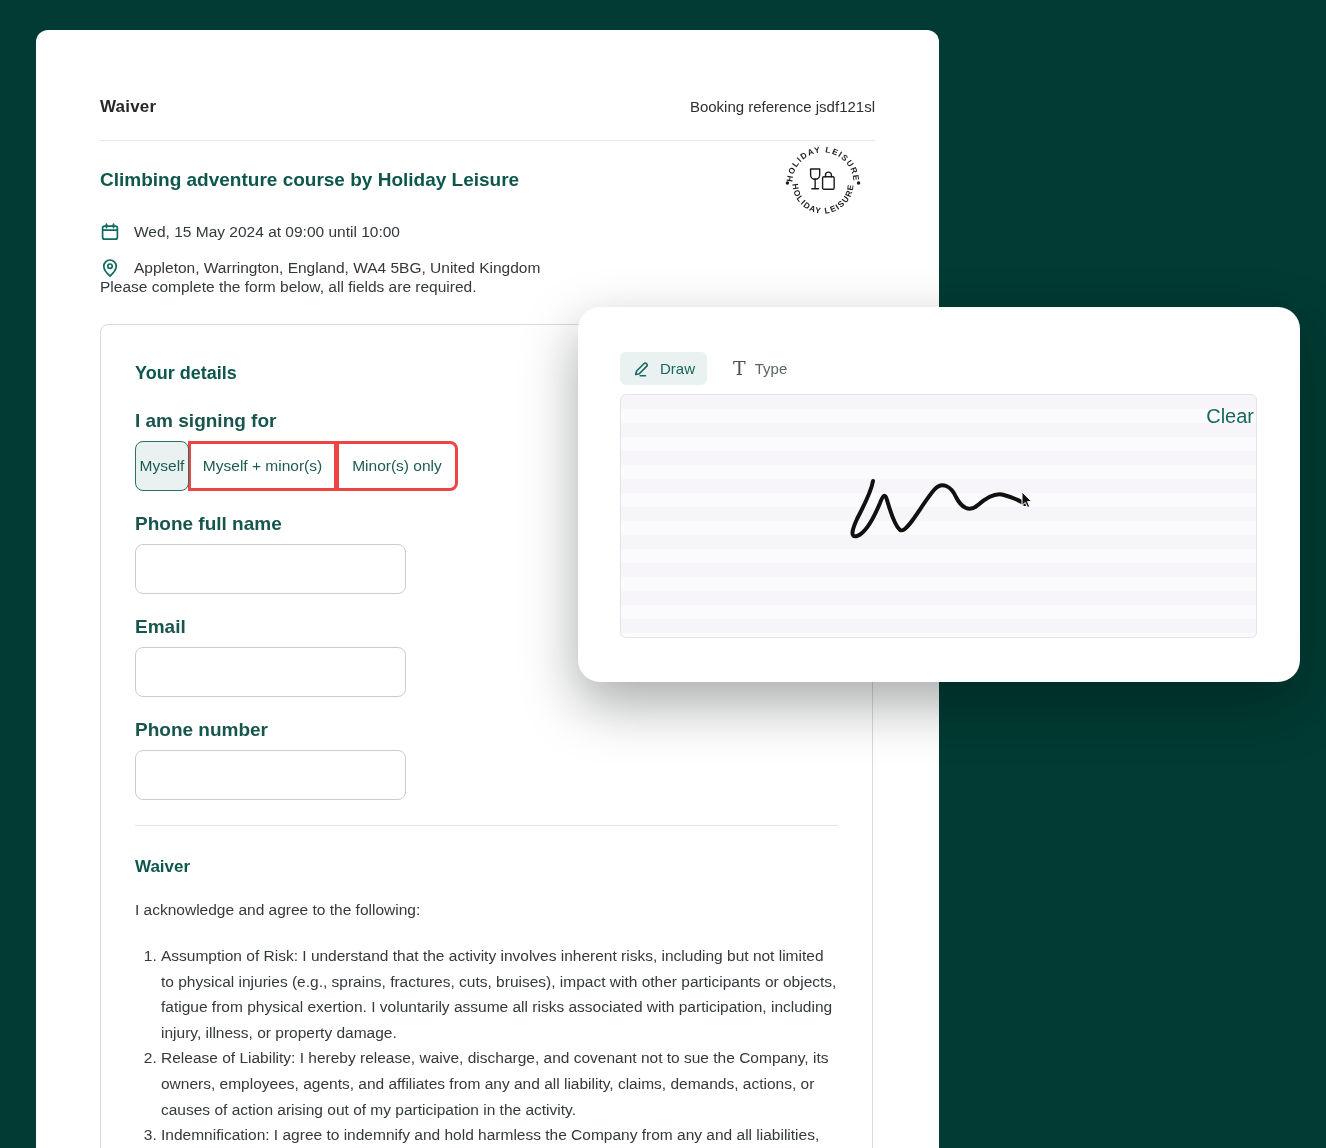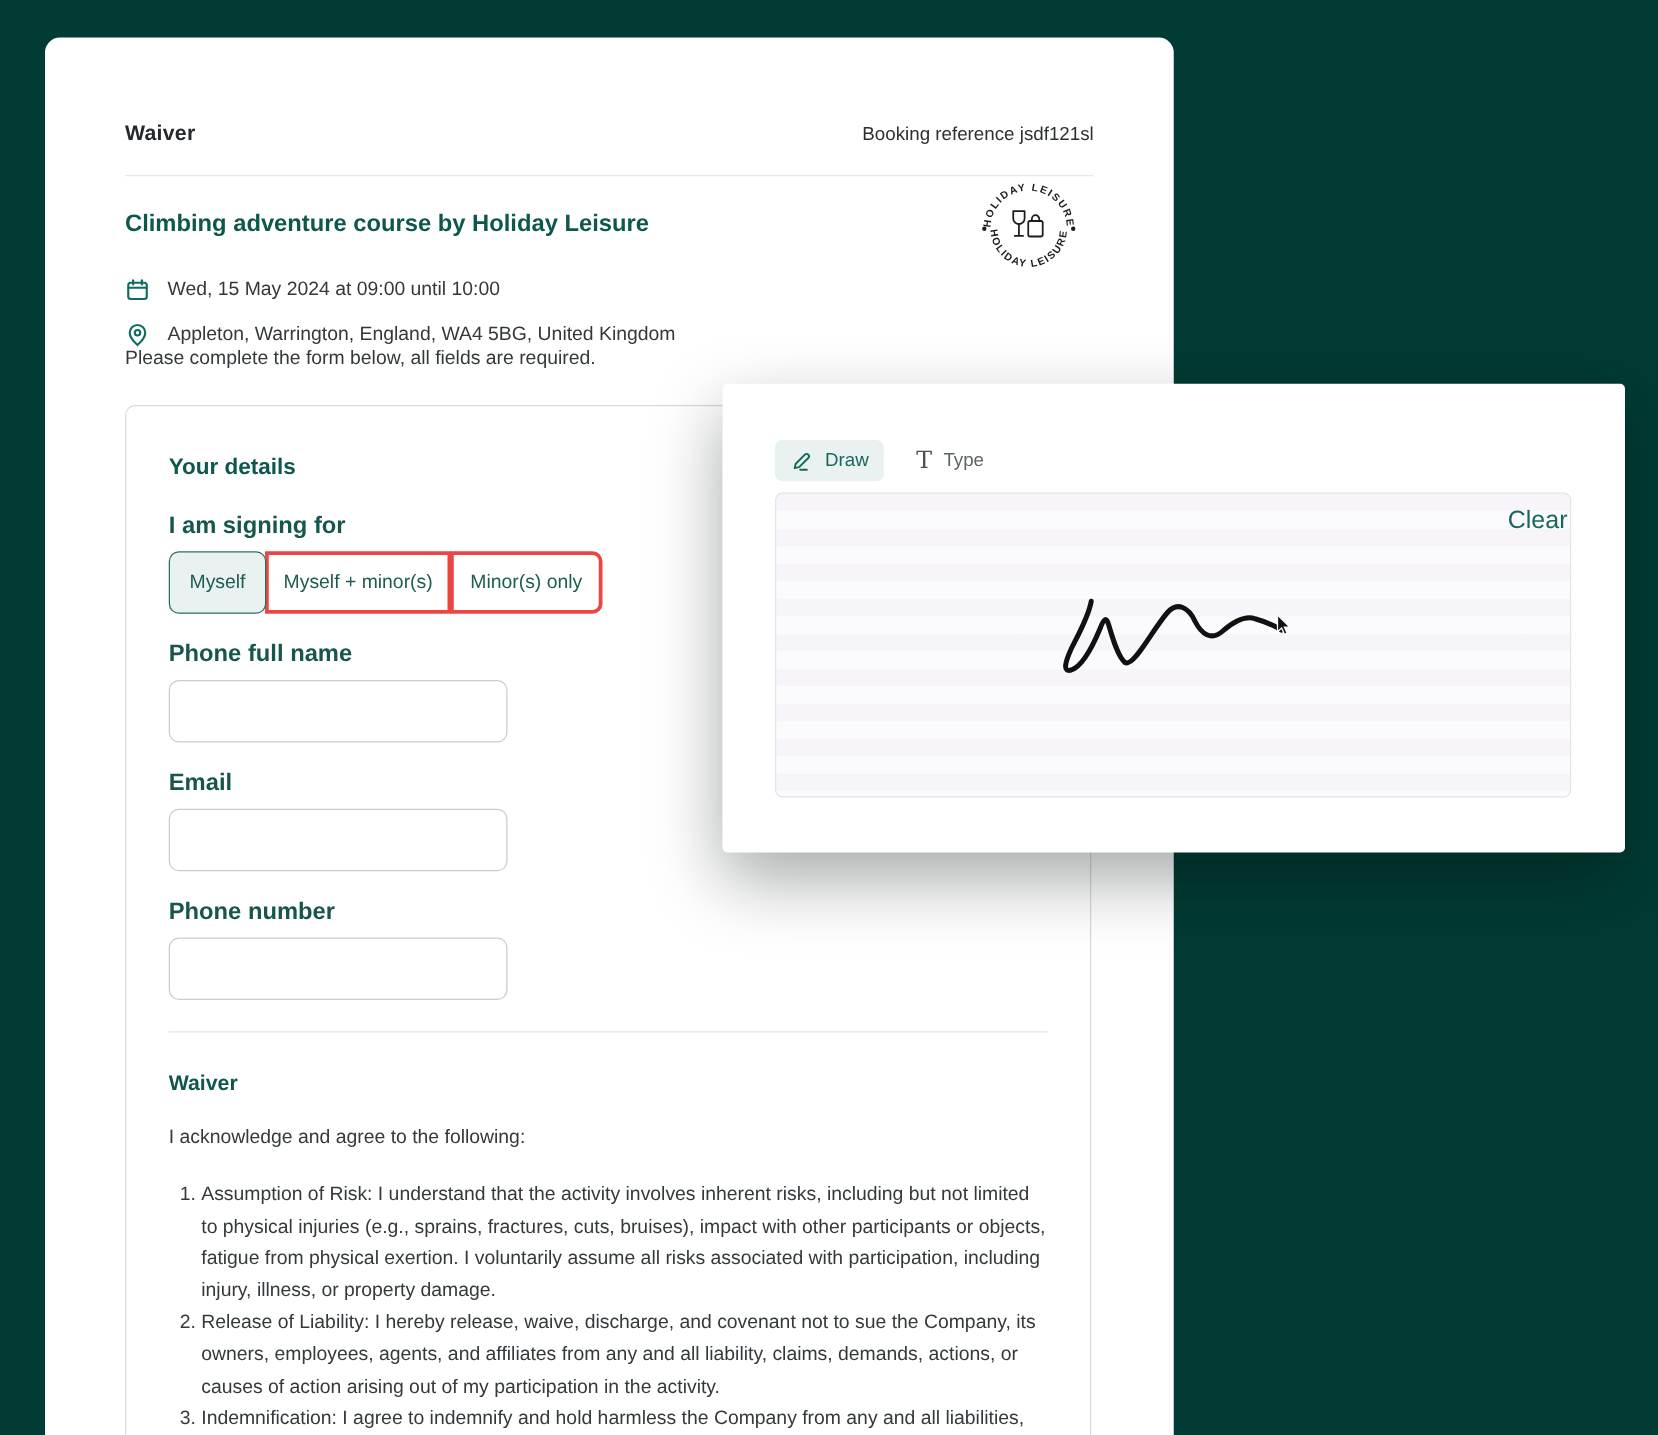--- a/index.html
+++ b/index.html
@@ -66,21 +66,21 @@
   }
   .segment.first { margin-left: 0; border-radius: 8px 0 0 8px; }
   .segment.last  { border-radius: 0 8px 8px 0; text-align: right; }
   .segment.selected {
     background: #e9f2f0;
     border: 1.6px solid #2b6e63;
     border-radius: 8px;
     z-index: 2;
     font-weight: 400;
   }
-  .seg-myself { width: 78px; }
+  .seg-myself { width: 54px; }
   .seg-myself-minors { width: 149px; }
   .seg-minors { width: 122px; }
 
   .field-block { margin-bottom: 22px; }
   .text-input {
     width: 271px; height: 50px;
     border: 1px solid #caccd0;
     border-radius: 8px;
     font-size: 16px;
     padding: 0 12px;
@@ -98,21 +98,21 @@
     line-height: 25.6px;
     color: #34393c;
   }
 
   
   .signature-modal {
     position: absolute;
     left: 578px; top: 307px;
     width: 722px; height: 375px;
     background: #ffffff;
-    border-radius: 4px;
+    border-radius: 22px;
     box-shadow: 0 22px 55px rgba(0, 15, 12, 0.35);
     padding: 45px 43px 44px 42px;
   }
   .tab-row { display: flex; align-items: center; gap: 14px; margin-bottom: 9px; }
   .sig-tab {
     display: inline-flex; align-items: center; gap: 9px;
     height: 33px; padding: 0 12px;
     border-radius: 6px;
     font-size: 15px;
     cursor: pointer;

